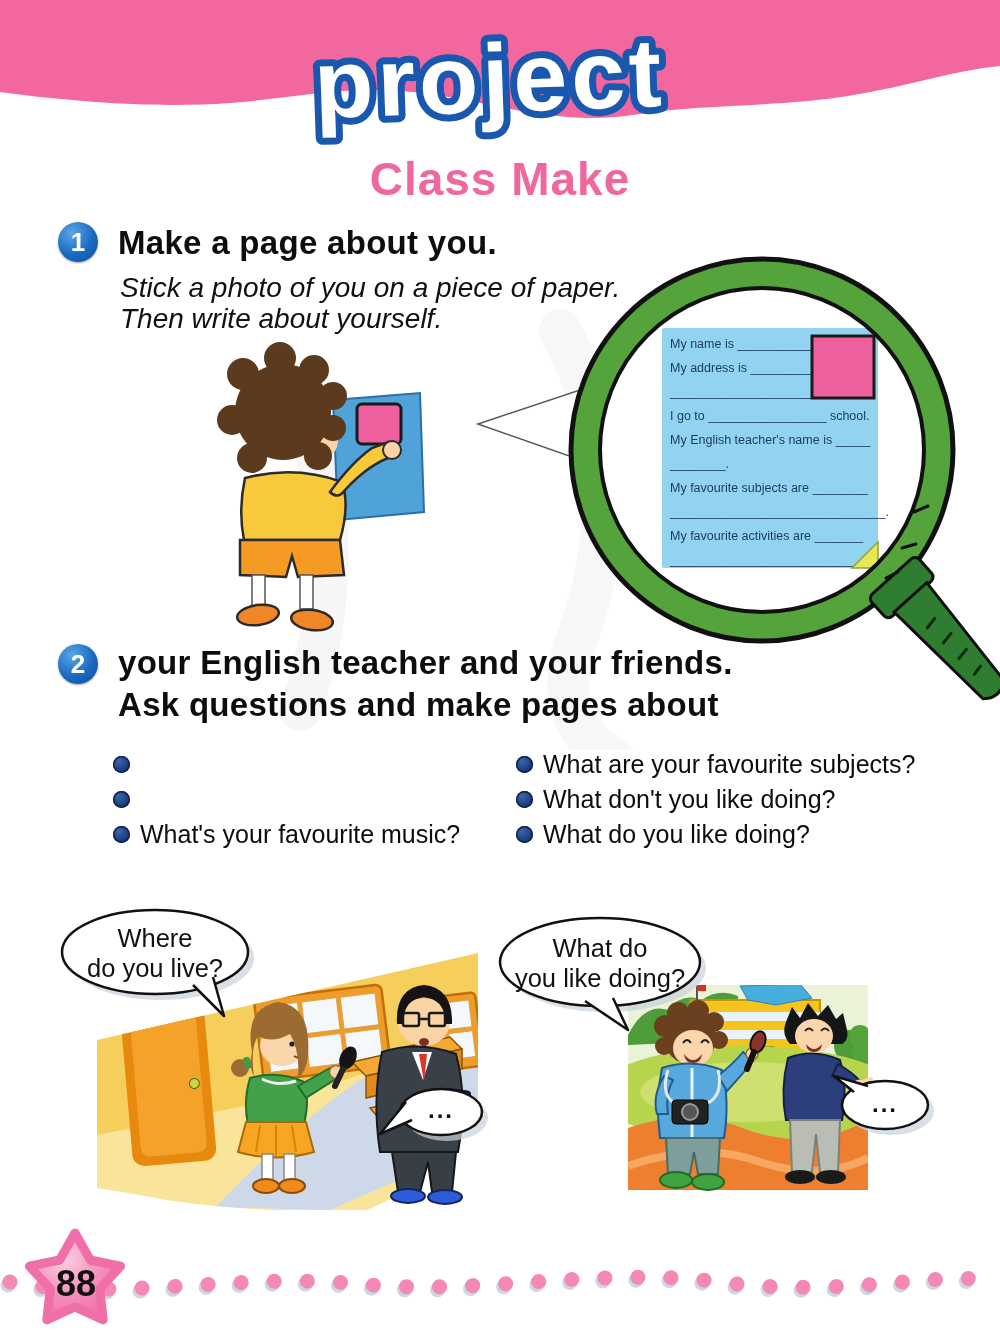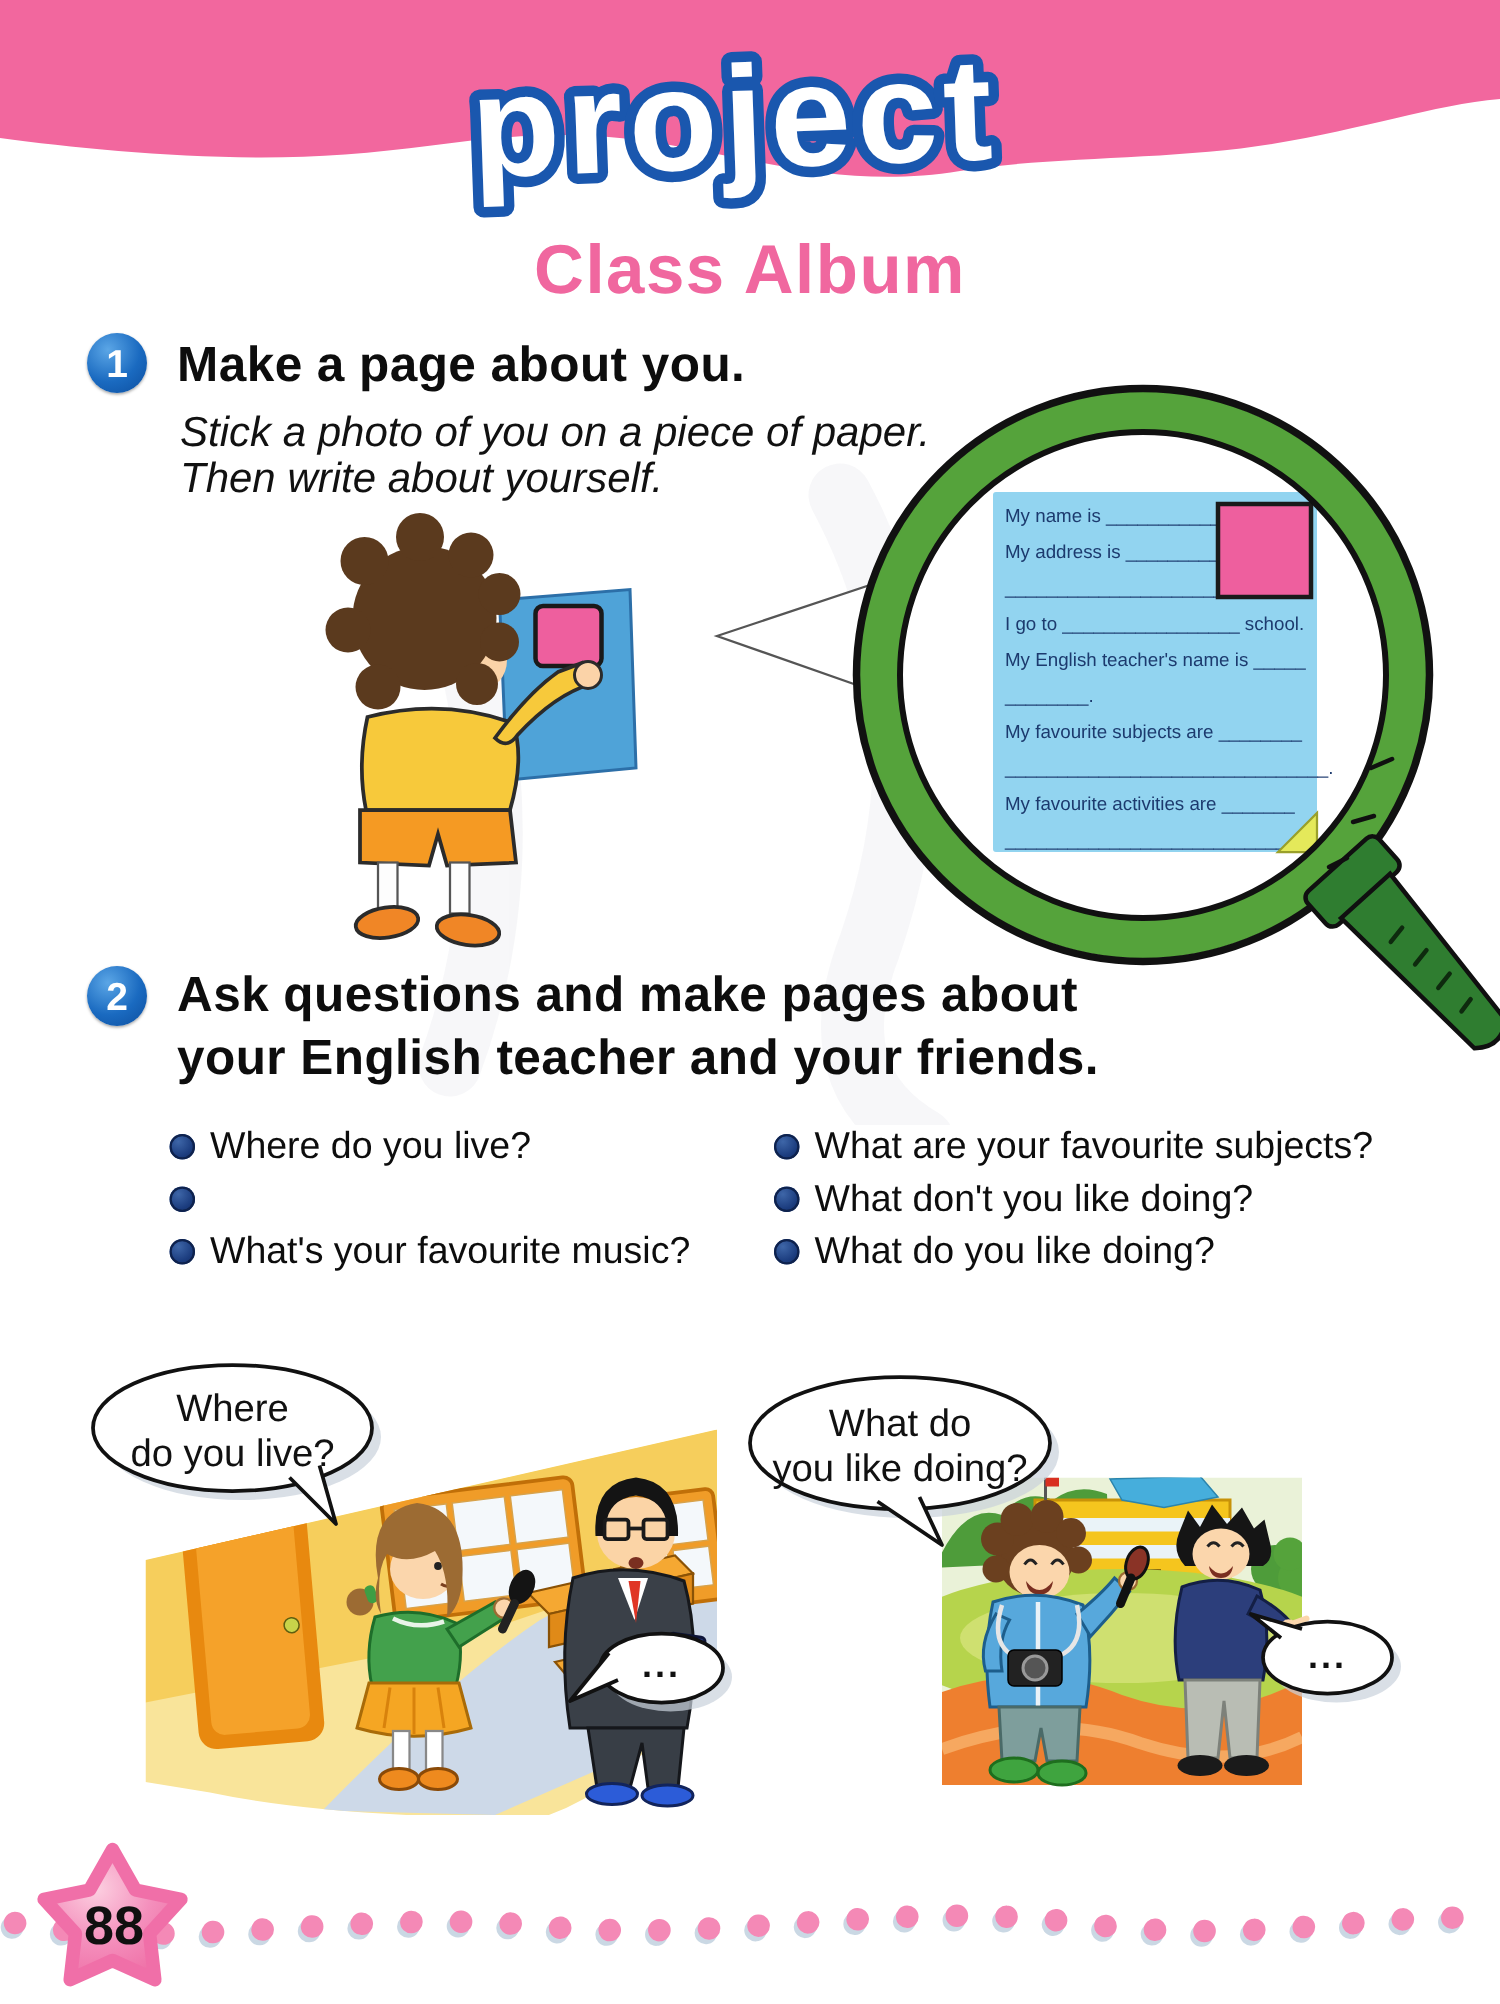--- a/index.html
+++ b/index.html
@@ -35,21 +35,21 @@
 <body>
 
 <div class="page">
 
   <svg class="abs" style="top:0;left:0" width="1000" height="190" viewBox="0 0 1000 190">
     <path fill="#F2679E" d="M0,0 H1000 V66 C955,70 910,86 848,96 C780,107 700,104 640,114
              C560,127 500,104 430,94 C350,83 300,98 230,103 C150,109 60,100 0,92 Z"></path>
     <text x="490" y="112" text-anchor="middle" transform="rotate(-2 490 90)" font-size="97" font-weight="bold" fill="#ffffff" stroke="#1A57AE" stroke-width="14" stroke-linejoin="round" style="paint-order:stroke" letter-spacing="4">project</text>
   </svg>
 
-  <div class="abs class-album">Class Album</div>
+  <div class="abs class-album">Class Make</div>
 
   <div class="abs badge badge1">1</div>
   <div class="abs h-sec h1">Make a page about you.</div>
   <div class="abs instructions">
     <div>Stick a photo of you on a piece of paper.</div>
     <div>Then write about yourself.</div>
   </div>
 
   <svg class="abs" style="top:250px;left:0" width="1000" height="500" viewBox="0 250 1000 500">
 
@@ -127,29 +127,28 @@
       <g stroke="#101010" stroke-width="3" stroke-linecap="round">
         <line x1="914" y1="512" x2="928" y2="506"></line>
         <line x1="902" y1="548" x2="916" y2="544"></line>
         <line x1="886" y1="578" x2="898" y2="572"></line>
       </g>
     </g>
   </svg>
 
   <div class="abs badge badge2">2</div>
   <div class="abs h-sec h2">
+    <div>your English teacher and your friends.</div>
     <div>Ask questions and make pages about</div>
-    <div>your English teacher and your friends.</div>
   </div>
 
   <div class="abs questions">
     <div class="qcol left">
       <div class="qitem">
         <span class="bullet"></span>
-        <span>Where do you live?</span>
         </div>
       <div class="qitem">
         <span class="bullet"></span>
         </div>
       <div class="qitem">
         <span class="bullet"></span>
         <span>What's your favourite music?</span>
         </div>
     </div>
     <div class="qcol right">

